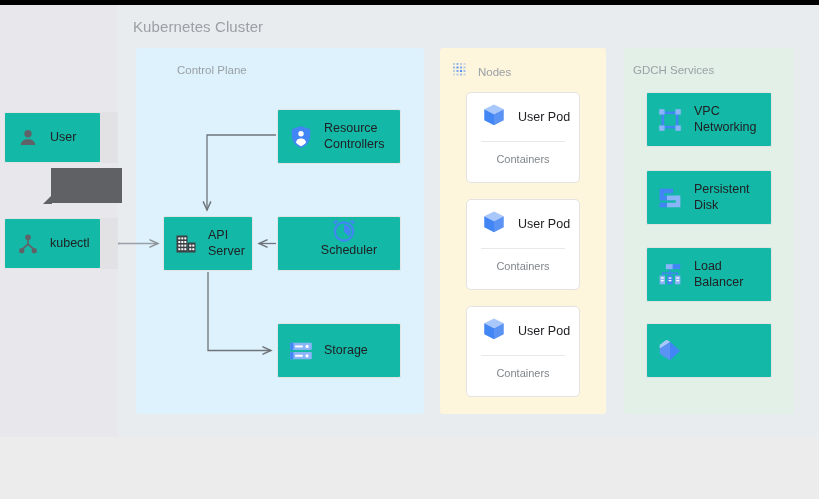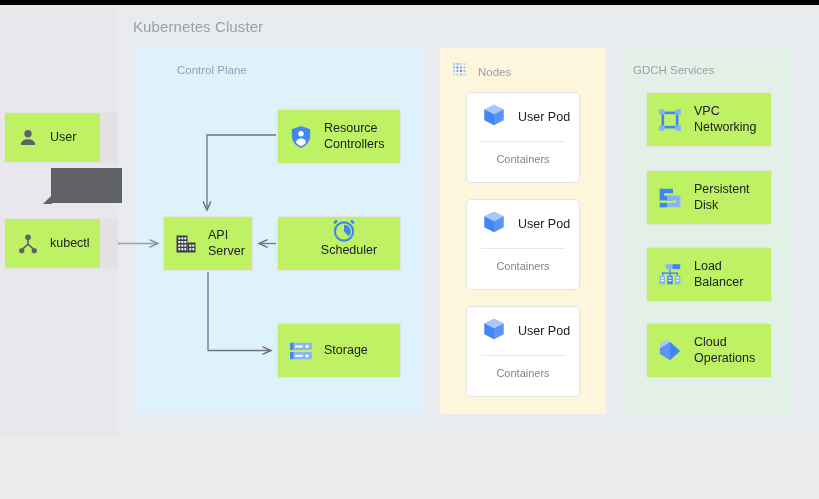--- a/index.html
+++ b/index.html
@@ -25,21 +25,21 @@
   
   .panel{position:absolute;border-radius:3px;}
   .panel-title{position:absolute;font-size:11.5px;color:#9aa0a6;}
 
   #control-plane{left:136px;top:48px;width:288px;height:366px;background:#def2fd;}
   #nodes-panel{left:440px;top:48px;width:166px;height:366px;background:#fdf5dc;}
   #gdch-panel{left:624px;top:48px;width:170px;height:366px;background:#e2f0e7;}
 
   
   .card{
-    position:absolute;background:#bef264;border:1px solid #e3e3e3;
+    position:absolute;background:#14b8a6;border:1px solid #e3e3e3;
     box-sizing:border-box;border-radius:2px;
     display:flex;align-items:center;
   }
   .card .ico{flex:0 0 auto;display:flex;align-items:center;justify-content:center;}
   .card .lbl{
     font-size:12.5px;color:#202124;line-height:1.22;
   }
 
   
   #user-card{left:4px;top:112px;width:97px;height:51px;padding-left:12px;z-index:22;}
@@ -365,19 +365,15 @@
 
   <div class="card svc" id="cloud-operations">
     <span class="ico">
       <svg width="26" height="26" viewBox="0 0 24 24">
         <path d="M12,3.4 L21.4,12 L12,20.6 L12,3.4z" fill="#4285f4"></path>
         <path d="M12,3.4 L12,20.6 L2.6,14.6 L2.6,9.4z" fill="#5b93f5"></path>
         <path d="M2.6,9.4 L12,3.4 L8.6,1.8 L2.6,6.4z" fill="#a8c7fa"></path>
         <path d="M2.6,6.4 L8.6,1.8 L12,3.4 L2.6,9.4z" fill="#a8c7fa"></path>
       </svg>
     </span>
-    <span class="lbl">
-      <span>Cloud</span><br>
-      <span>Operations</span>
-    </span>
   </div>
 
 </div>
 
 </body></html>

